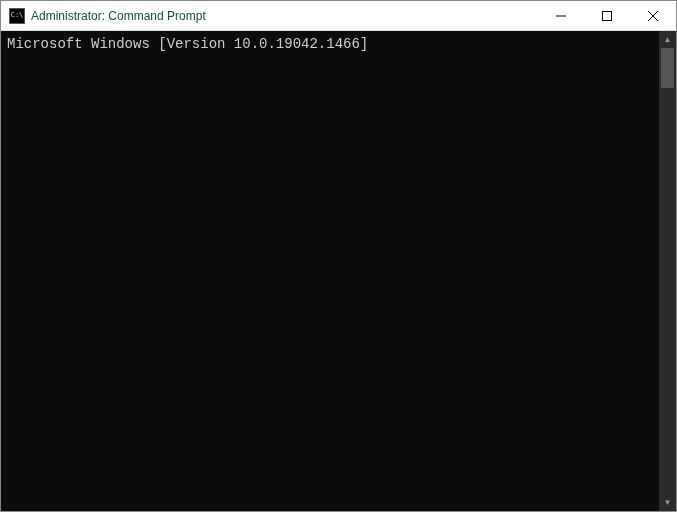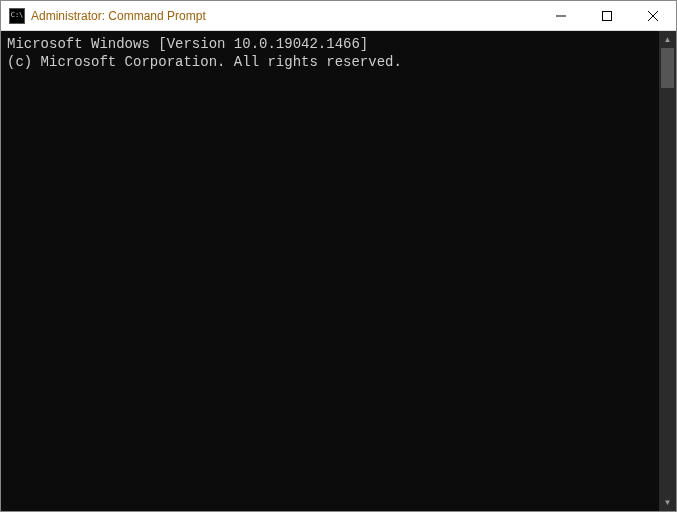--- a/index.html
+++ b/index.html
@@ -46,21 +46,21 @@
       display: flex;
       align-items: center;
       justify-content: center;
       font-size: 7px;
       color: #ccc;
       font-family: monospace;
       line-height: 1;
     }
     .titlebar-title {
       font-size: 12px;
-      color: #a16207;
+      color: #14532d;
     }
     .titlebar-buttons {
       display: flex;
       height: 100%;
     }
     .tb-btn {
       width: 46px;
       height: 100%;
       display: flex;
       align-items: center;
@@ -157,20 +157,20 @@
       <button class="tb-btn close">
         <svg viewBox="0 0 10 10">
             <line x1="0" y1="0" x2="10" y2="10"></line>
             <line x1="10" y1="0" x2="0" y2="10"></line>
           </svg>
       </button>
     </div>
   </div>
 
   <div class="client-area">
-    <div class="terminal"><span class="term-line">Microsoft Windows [Version 10.0.19042.1466]</span><span class="term-line">(c) Microsoft Corporation. All rights reserved.</span><span class="term-line"></span></div>
+    <div class="terminal"><span class="term-line">Microsoft Windows [Version 10.0.19042.1466]</span><span class="term-line"></span></div>
     <div class="scrollbar">
       <div class="scrollbar-arrow up">▲</div>
       <div class="scrollbar-thumb"></div>
       <div class="scrollbar-arrow down">▼</div>
     </div>
   </div>
 </div>
 
 </body></html>

